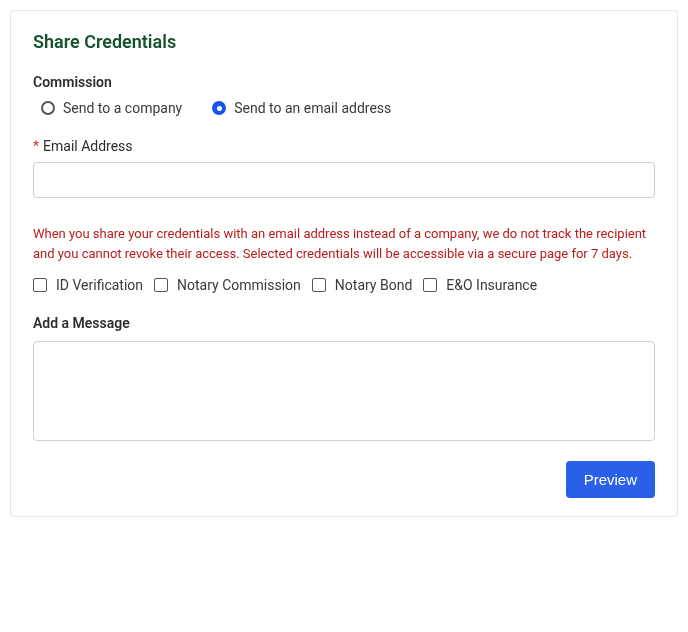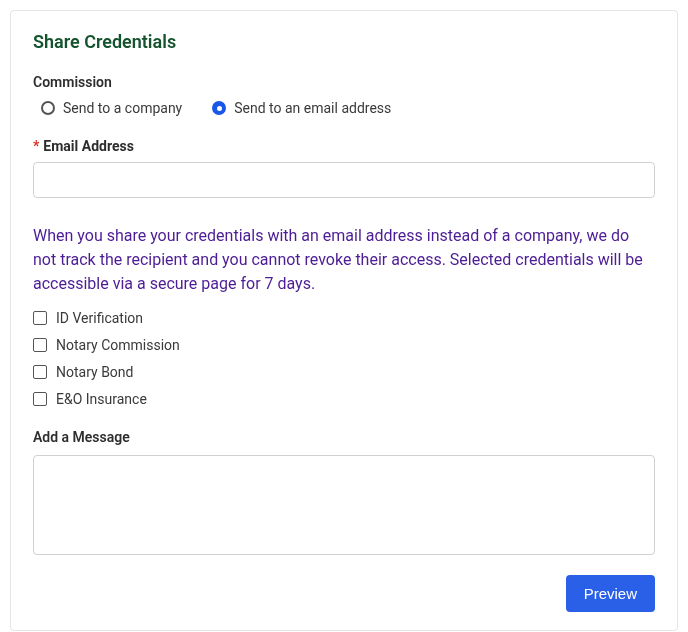--- a/index.html
+++ b/index.html
@@ -75,28 +75,28 @@
     width: 100%;
     height: 36px;
     border: 1px solid #d0d0d0;
     border-radius: 4px;
     padding: 6px 10px;
     font-size: 14px;
     margin-bottom: 20px;
     background: #fff;
   }
   .helper-text {
-    font-size: 16px;
-    color: #4c1d95;
+    font-size: 13px;
+    color: #b91c1c;
     line-height: 1.5;
     margin: 6px 0 14px 0;
   }
   .checkbox-list {
     display: flex;
-    flex-direction: column;
+    flex-direction: row;
     gap: 11px;
     margin-bottom: 22px;
   }
   .checkbox-item {
     display: flex;
     align-items: center;
     gap: 9px;
     cursor: pointer;
   }
   .checkbox-box {
@@ -130,21 +130,21 @@
     background: #2a5fe8;
     color: #fff;
     border: none;
     border-radius: 4px;
     padding: 10px 18px;
     font-size: 15px;
     cursor: pointer;
   }
   .label-with-req {
     font-size: 14px;
-    font-weight: 700;
+    font-weight: 400;
     color: #2d2d2d;
     margin-bottom: 8px;
   }
 </style>
 </head>
 <body>
 
 <div class="card">
 
   <h2 class="card-title">Share Credentials</h2>

